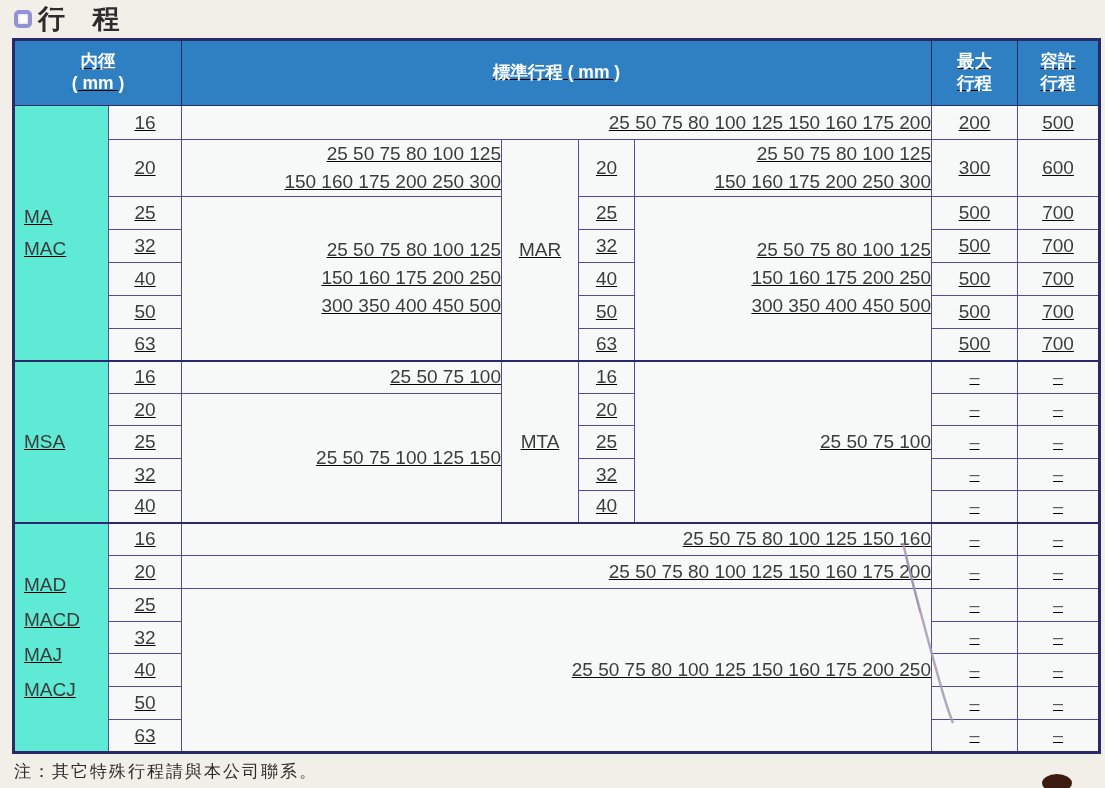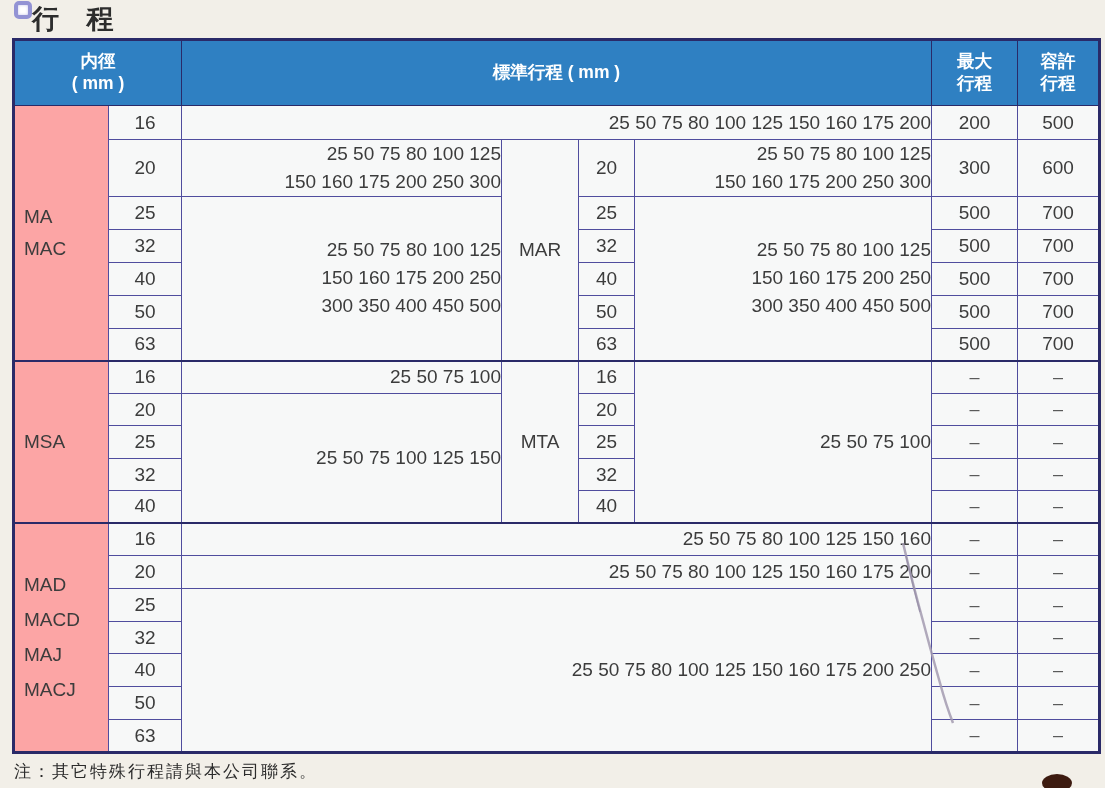--- a/index.html
+++ b/index.html
@@ -3,46 +3,47 @@
 <meta charset="utf-8">
 <style>
   * { box-sizing: border-box; }
   html,body { margin:0; padding:0; }
   body {
     width:1105px; height:788px; position:relative; overflow:hidden;
     background:#f2efe8;
     font-family:"Liberation Sans","DejaVu Sans",sans-serif;
   }
   
-  .title-row { position:absolute; left:14px; top:1px; display:flex; gap:0; }
+  .title-row { position:absolute; left:14px; top:1px; display:flex; align-items:center; gap:6px; }
   .title-icon {
     width:18px; height:18px; border:4px solid #9393d4; border-radius:5px;
     background:#ffffff; box-shadow: inset 0 0 3px #c7c7ea;
   }
   .title-text { font-size:27px; font-weight:bold; color:#2d2d2d; letter-spacing:2px; word-spacing:16px; }
 
   
   table {
     position:absolute; left:12px; top:38px; width:1086px;
     border-collapse:collapse; table-layout:fixed;
     background:#f7f8f8;
     border:3px solid #2a2a68;
+    text-decoration:underline;
   }
   td, th {
     border:1px solid #504d9e; padding:0 0;
     font-size:19px; color:#3c3c3c; overflow:hidden;
     vertical-align:middle;
   }
   th {
     background:#2f80c2; color:#ffffff; font-weight:bold;
     font-size:17.5px; line-height:1.25; text-align:center;
     border-color:#2a2a68;
   }
   tr.section-start td { border-top:2px solid #2a2a68; }
-  td.model  { text-align:left; padding-left:9px;  background:#fca5a5; }
+  td.model  { text-align:left; padding-left:9px;  background:#5eead4; }
   td.model div { line-height:32px; }
   td.model.four div { line-height:35px; }
   td.bore   { text-align:center;border-radius:6px; }
   td.stroke { text-align:right; padding-left:11px; line-height:28px; }
   td.sub    { text-align:center; }
   td.val    { text-align:center; }
   td.dash   { text-align:center; color:#5a5a5a; font-size:18px; }
 
   
   .artifact-svg { position:absolute; left:0; top:0; pointer-events:none; }

